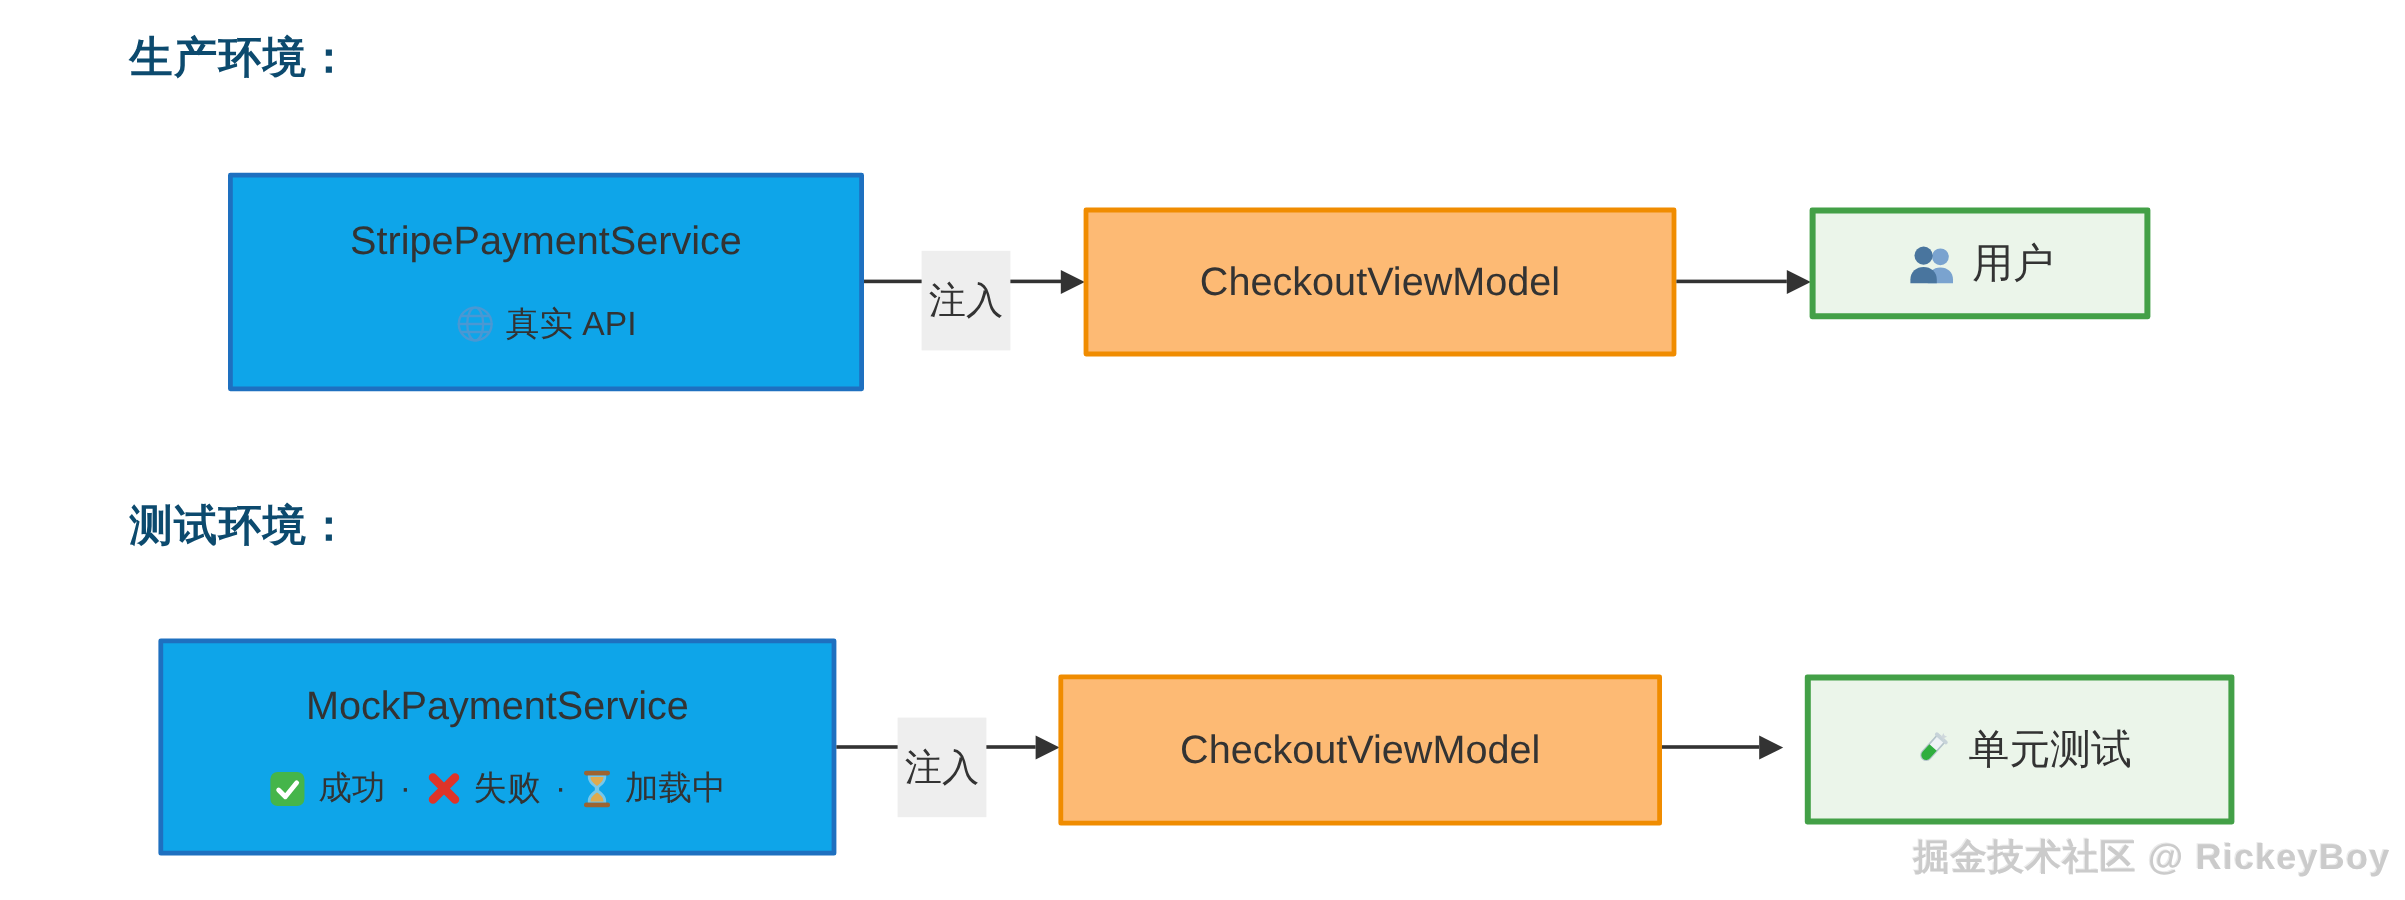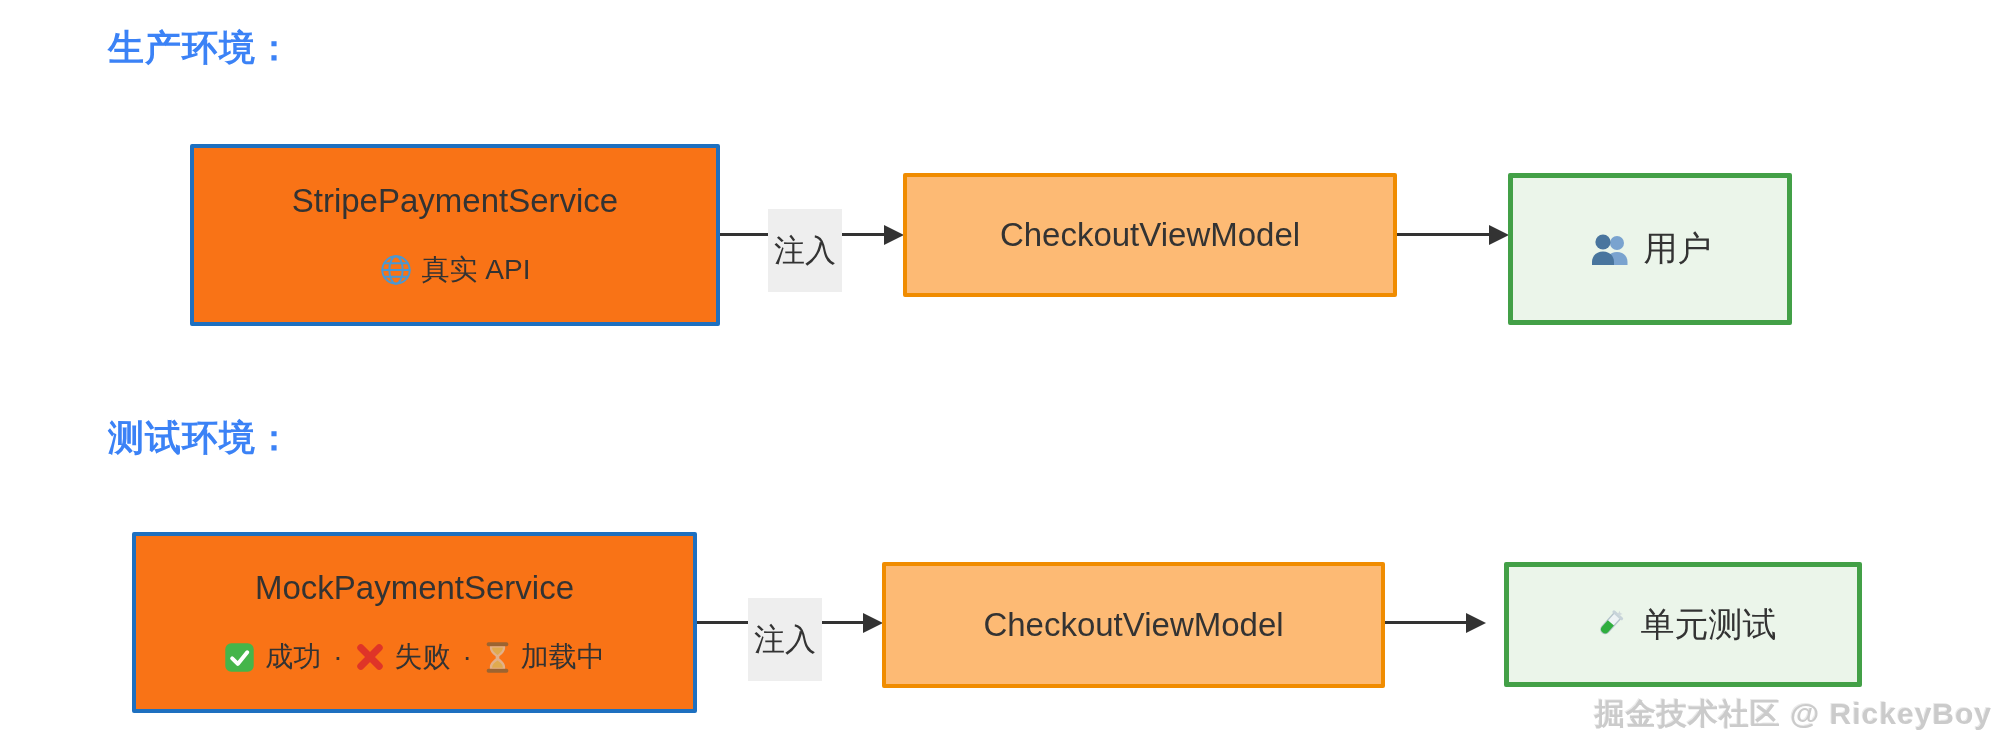--- a/index.html
+++ b/index.html
@@ -1,27 +1,27 @@
 <!DOCTYPE html>
 <html><head>
 <meta charset="utf-8">
 <style>
   html,body { margin:0; padding:0; background:#ffffff; }
   .canvas {
     position:relative; width:2004px; height:750px; background:#ffffff;
     font-family:"Liberation Sans","DejaVu Sans",sans-serif; color:#333333;
     overflow:hidden;
   }
-  .heading { position:absolute; font-size:36px; font-weight:700; color:#3b82f6; letter-spacing:1px; }
+  .heading { position:absolute; font-size:36px; font-weight:700; color:#0c4a6e; letter-spacing:1px; }
 
   .node {
     position:absolute; box-sizing:border-box; border-radius:2px;
     display:flex; flex-direction:column; align-items:center; justify-content:center;
   }
-  .service   { background:#f97316; border:4px solid #1e70c0; gap:31px; }
+  .service   { background:#0ea5e9; border:4px solid #1e70c0; gap:31px; }
   .viewmodel { background:#fdba74; border:4px solid #f08c00; }
   .target    { background:#ebf5ea; border:5px solid #43a047; }
 
   .node-title { font-size:33px; color:#333; }
   .vm-title   { font-size:33px; color:#333; }
   .node-detail { display:flex; align-items:center; gap:10px; font-size:28px; color:#333; }
   .node-detail .sep { padding:0 2px; }
   .target-content { display:flex; align-items:center; gap:13px; font-size:34px; color:#333; }
 
   .icon { display:inline-flex; align-items:center; justify-content:center; line-height:0; }
@@ -71,21 +71,21 @@
   <div class="edge-label" style="left:768px; top:209px;">注入</div>
   <div class="arrowhead" style="left:884px; top:225px;"></div>
 
   <div class="node viewmodel" style="left:903px; top:173px; width:494px; height:124px;">
     <div class="vm-title">CheckoutViewModel</div>
   </div>
 
   <div class="edge-line" style="left:1397px; top:233px; width:92px;"></div>
   <div class="arrowhead" style="left:1489px; top:225px;"></div>
 
-  <div class="node target" style="left:1508px; top:173px; width:284px; height:152px;">
+  <div class="node target" style="left:1508px; top:173px; width:284px; height:93px;">
     <div class="target-content">
       <span class="icon">
         <svg width="42" height="36" viewBox="0 0 42 36">
           <g fill="#7aa3cf">
             <circle cx="28" cy="12" r="7"></circle>
             <path d="M17.5 34 v-3 c0-6 4.5-10 10.5-10 s10.5 4 10.5 10 v3 z"></path>
           </g>
           <g fill="#49759e">
             <circle cx="14" cy="11" r="7.6"></circle>
             <path d="M3 34 v-3 c0-6.5 5-10.5 11-10.5 s11 4 11 10.5 v3 z"></path>

